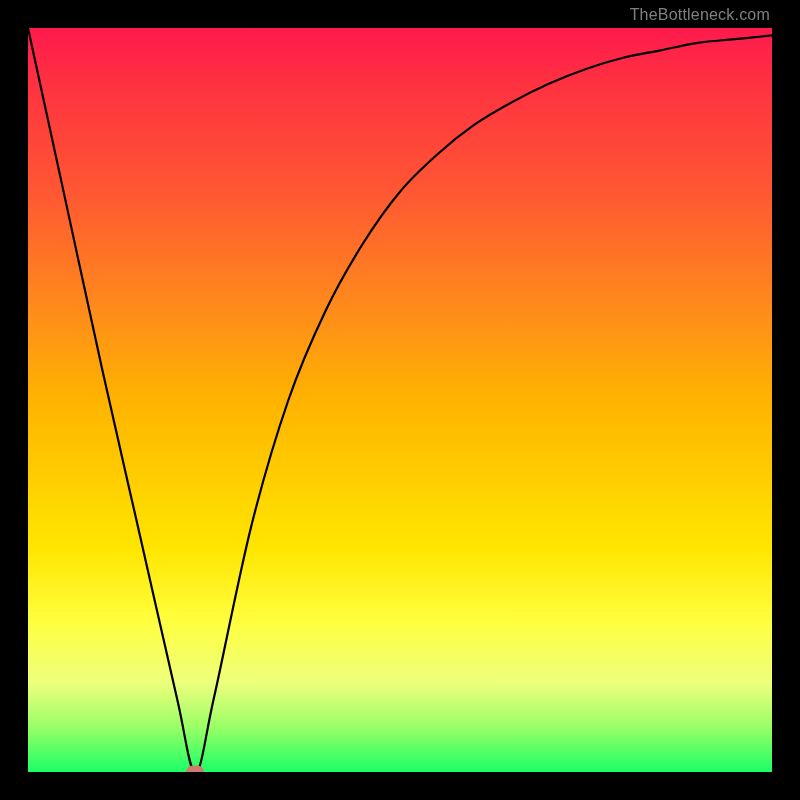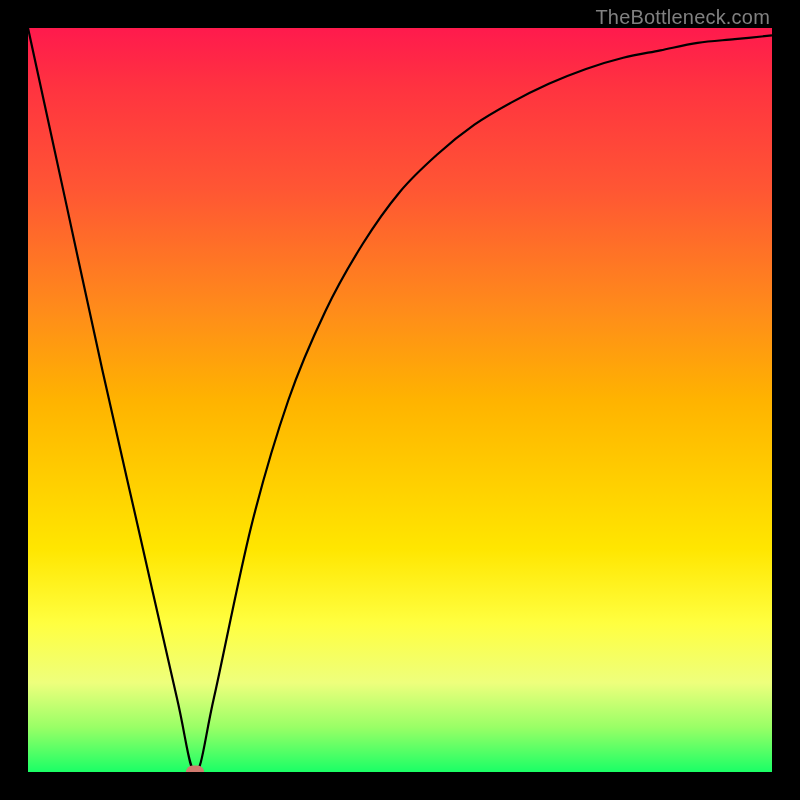--- a/index.html
+++ b/index.html
@@ -34,21 +34,21 @@
       #ffff40 80%,
       #eeff7c 88%,
       #99ff66 94%,
       #1aff66 100%);
   }
   .attribution {
     position: absolute;
     top: 6px;
     right: 30px;
     color: #808080;
-    font-size: 20px;
+    font-size: 16px;
     font-weight: 500;
     letter-spacing: 0.2px;
   }
   .marker {
     position: absolute;
     width: 18px;
     height: 13px;
     background: #d07a6e;
     border-radius: 7px;
     transform: translate(-50%, -50%);

